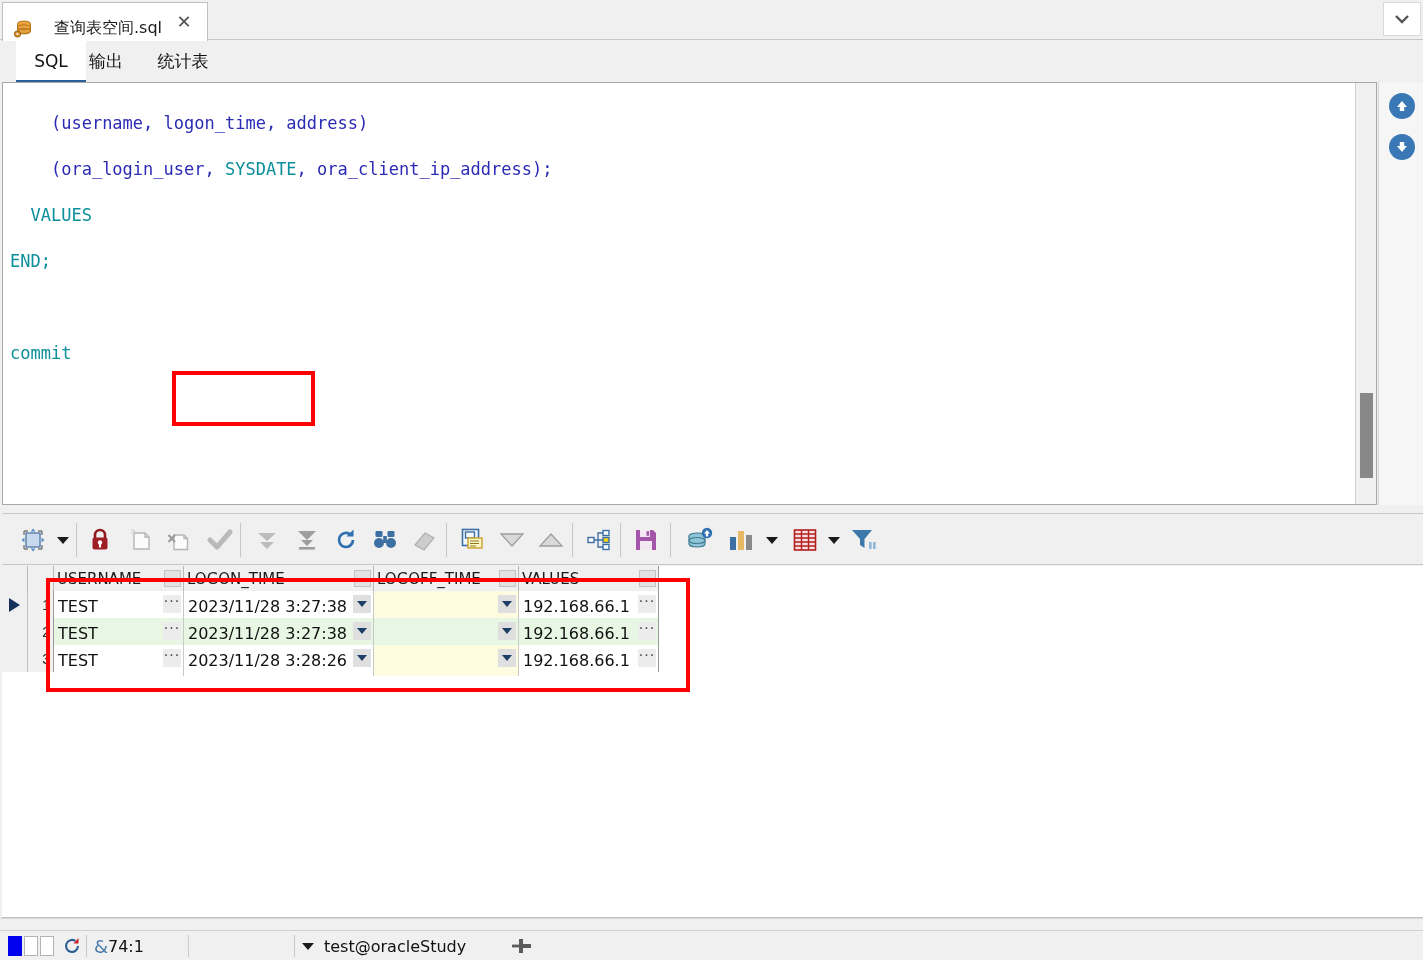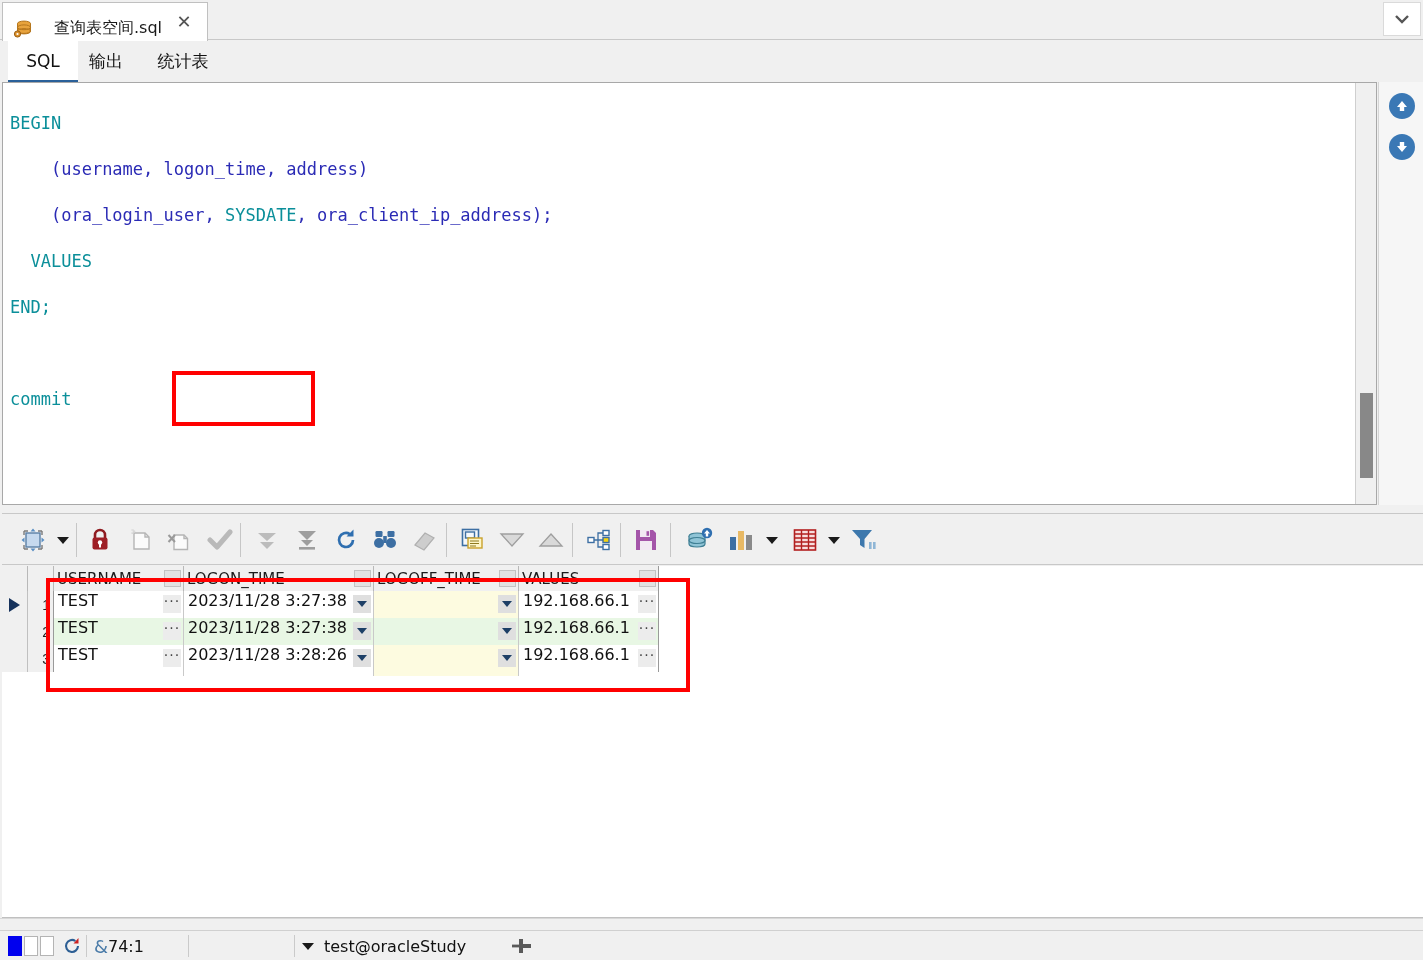--- a/index.html
+++ b/index.html
@@ -60,21 +60,21 @@
     position: absolute; top: 0; height: 41px;
     display: flex; align-items: center; justify-content: center;
     font-size: 17px; color: #111;
     font-family: "DejaVu Sans", "Liberation Sans", sans-serif;
     cursor: pointer;
   }
   .subtab.active {
     background: #ffffff;
     border-bottom: 2px solid #2a6099;
   }
-  #subtab-0 { left: 8px;   width: 70px; }
+  #subtab-0 { left: 16px;   width: 70px; }
   #subtab-1 { left: 70px;  width: 72px; }
   #subtab-2 { left: 142px; width: 82px; }
 
   
   .editor-wrap {
     position: absolute; left: 2px; top: 82px; width: 1375px; height: 423px;
     background: #ffffff;
     border: 1px solid #a8a8a8;
     overflow: hidden;
   }
@@ -178,21 +178,21 @@
   .hdr-btn {
     position: absolute; right: 2px; top: 4px; width: 17px; height: 17px;
     background: #e2e2e2; border: 1px solid #c2c2c2;
   }
   .data-row { position: relative; height: 27px; border-bottom: 1px solid #c9c9c9; }
   .cell {
     position: absolute; top: 0; height: 31px;
     border-right: 1px solid #c9c9c9;
     font-size: 16px; color: #111;
     font-family: "DejaVu Sans", "Liberation Sans", sans-serif;
-    display: flex; align-items: flex-start;
+    display: flex; align-items: center;
     padding-left: 4px;
     overflow: hidden;
     white-space: nowrap;
   }
   .cell .ellipsis-btn {
     position: absolute; right: 2px; top: 4px; width: 18px; height: 18px;
     background: #ececec;
     font-size: 14px; line-height: 13px; color: #444; text-align: center;
     letter-spacing: 1px;
   }
@@ -275,21 +275,20 @@
   </div>
 
   <div class="subtabs">
     <div class="subtab active" id="subtab-0">SQL</div>
     <div class="subtab" id="subtab-1">输出</div>
     <div class="subtab" id="subtab-2">统计表</div>
   </div>
 
   <div class="editor-wrap">
     <div class="code">
-<div class="ln"><span class="kw">BEGIN</span></div>
 <div class="ln">    <span class="ident">(username, logon_time, address)</span></div>
 <div class="ln">    <span class="ident">(ora_login_user, </span><span class="kw">SYSDATE</span><span class="ident">, ora_client_ip_address);</span></div>
 <div class="ln">  <span class="kw">VALUES</span></div>
 <div class="ln"><span class="kw">END;</span></div>
 <div class="ln">&nbsp;</div>
 <div class="ln"><span class="kw">commit</span></div>
 <div class="ln">&nbsp;</div>
 
 
 

